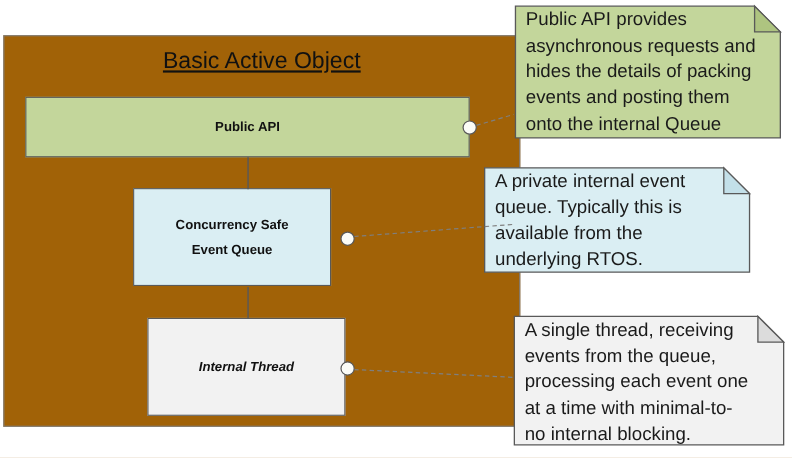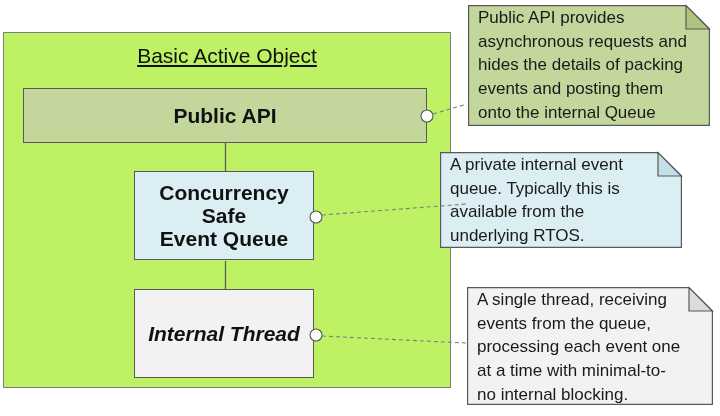--- a/index.html
+++ b/index.html
@@ -2,34 +2,34 @@
 <html><head>
 <meta charset="utf-8">
 <style>
   html,body{margin:0;padding:0;background:#ffffff;}
   .screen{
     position:relative;width:720px;height:416px;overflow:hidden;
     font-family:"Liberation Sans", sans-serif;background:#ffffff;
   }
   .container{
     position:absolute;left:3px;top:32px;width:446px;height:354px;
-    background:#bef264;border:1.5px solid #7f7f7f;
+    background:#a16207;border:1.5px solid #7f7f7f;padding-left:22px;
   }
   .title{
     position:absolute;left:0;top:11px;width:100%;
     text-align:center;font-size:21px;color:#111111;
     text-decoration:underline;
   }
   .box{
     position:absolute;display:flex;align-items:center;justify-content:center;
-    text-align:center;font-weight:bold;font-size:21px;color:#111111;
+    text-align:center;font-weight:bold;font-size:12px;color:#111111;
     white-space:pre-line;line-height:23px;
   }
   .box-green{left:19px;top:55px;width:402px;height:53px;background:#c3d69b;border:1.2px solid #595959;}
-  .box-blue{left:130px;top:138px;width:178px;height:87px;background:#daeef3;border:1.2px solid #595959;align-items:center;}
+  .box-blue{left:117px;top:138px;width:178px;height:87px;background:#daeef3;border:1.2px solid #595959;align-items:center;}
   .box-gray{left:130px;top:256px;width:178px;height:87px;background:#f2f2f2;border:1.2px solid #595959;font-style:italic;}
   .overlay{position:absolute;left:0;top:0;width:720px;height:416px;pointer-events:none;}
   .note{position:absolute;}
   .note svg{position:absolute;left:0;top:0;overflow:visible;}
   .note-text{
     position:absolute;left:10px;top:1px;right:4px;
     font-size:17px;line-height:23.7px;color:#1a1a1a;white-space:pre-line;
   }
   .note-1{left:468px;top:5px;width:242px;height:121px;}
   .note-2{left:440px;top:152px;width:272px;height:96px;}

